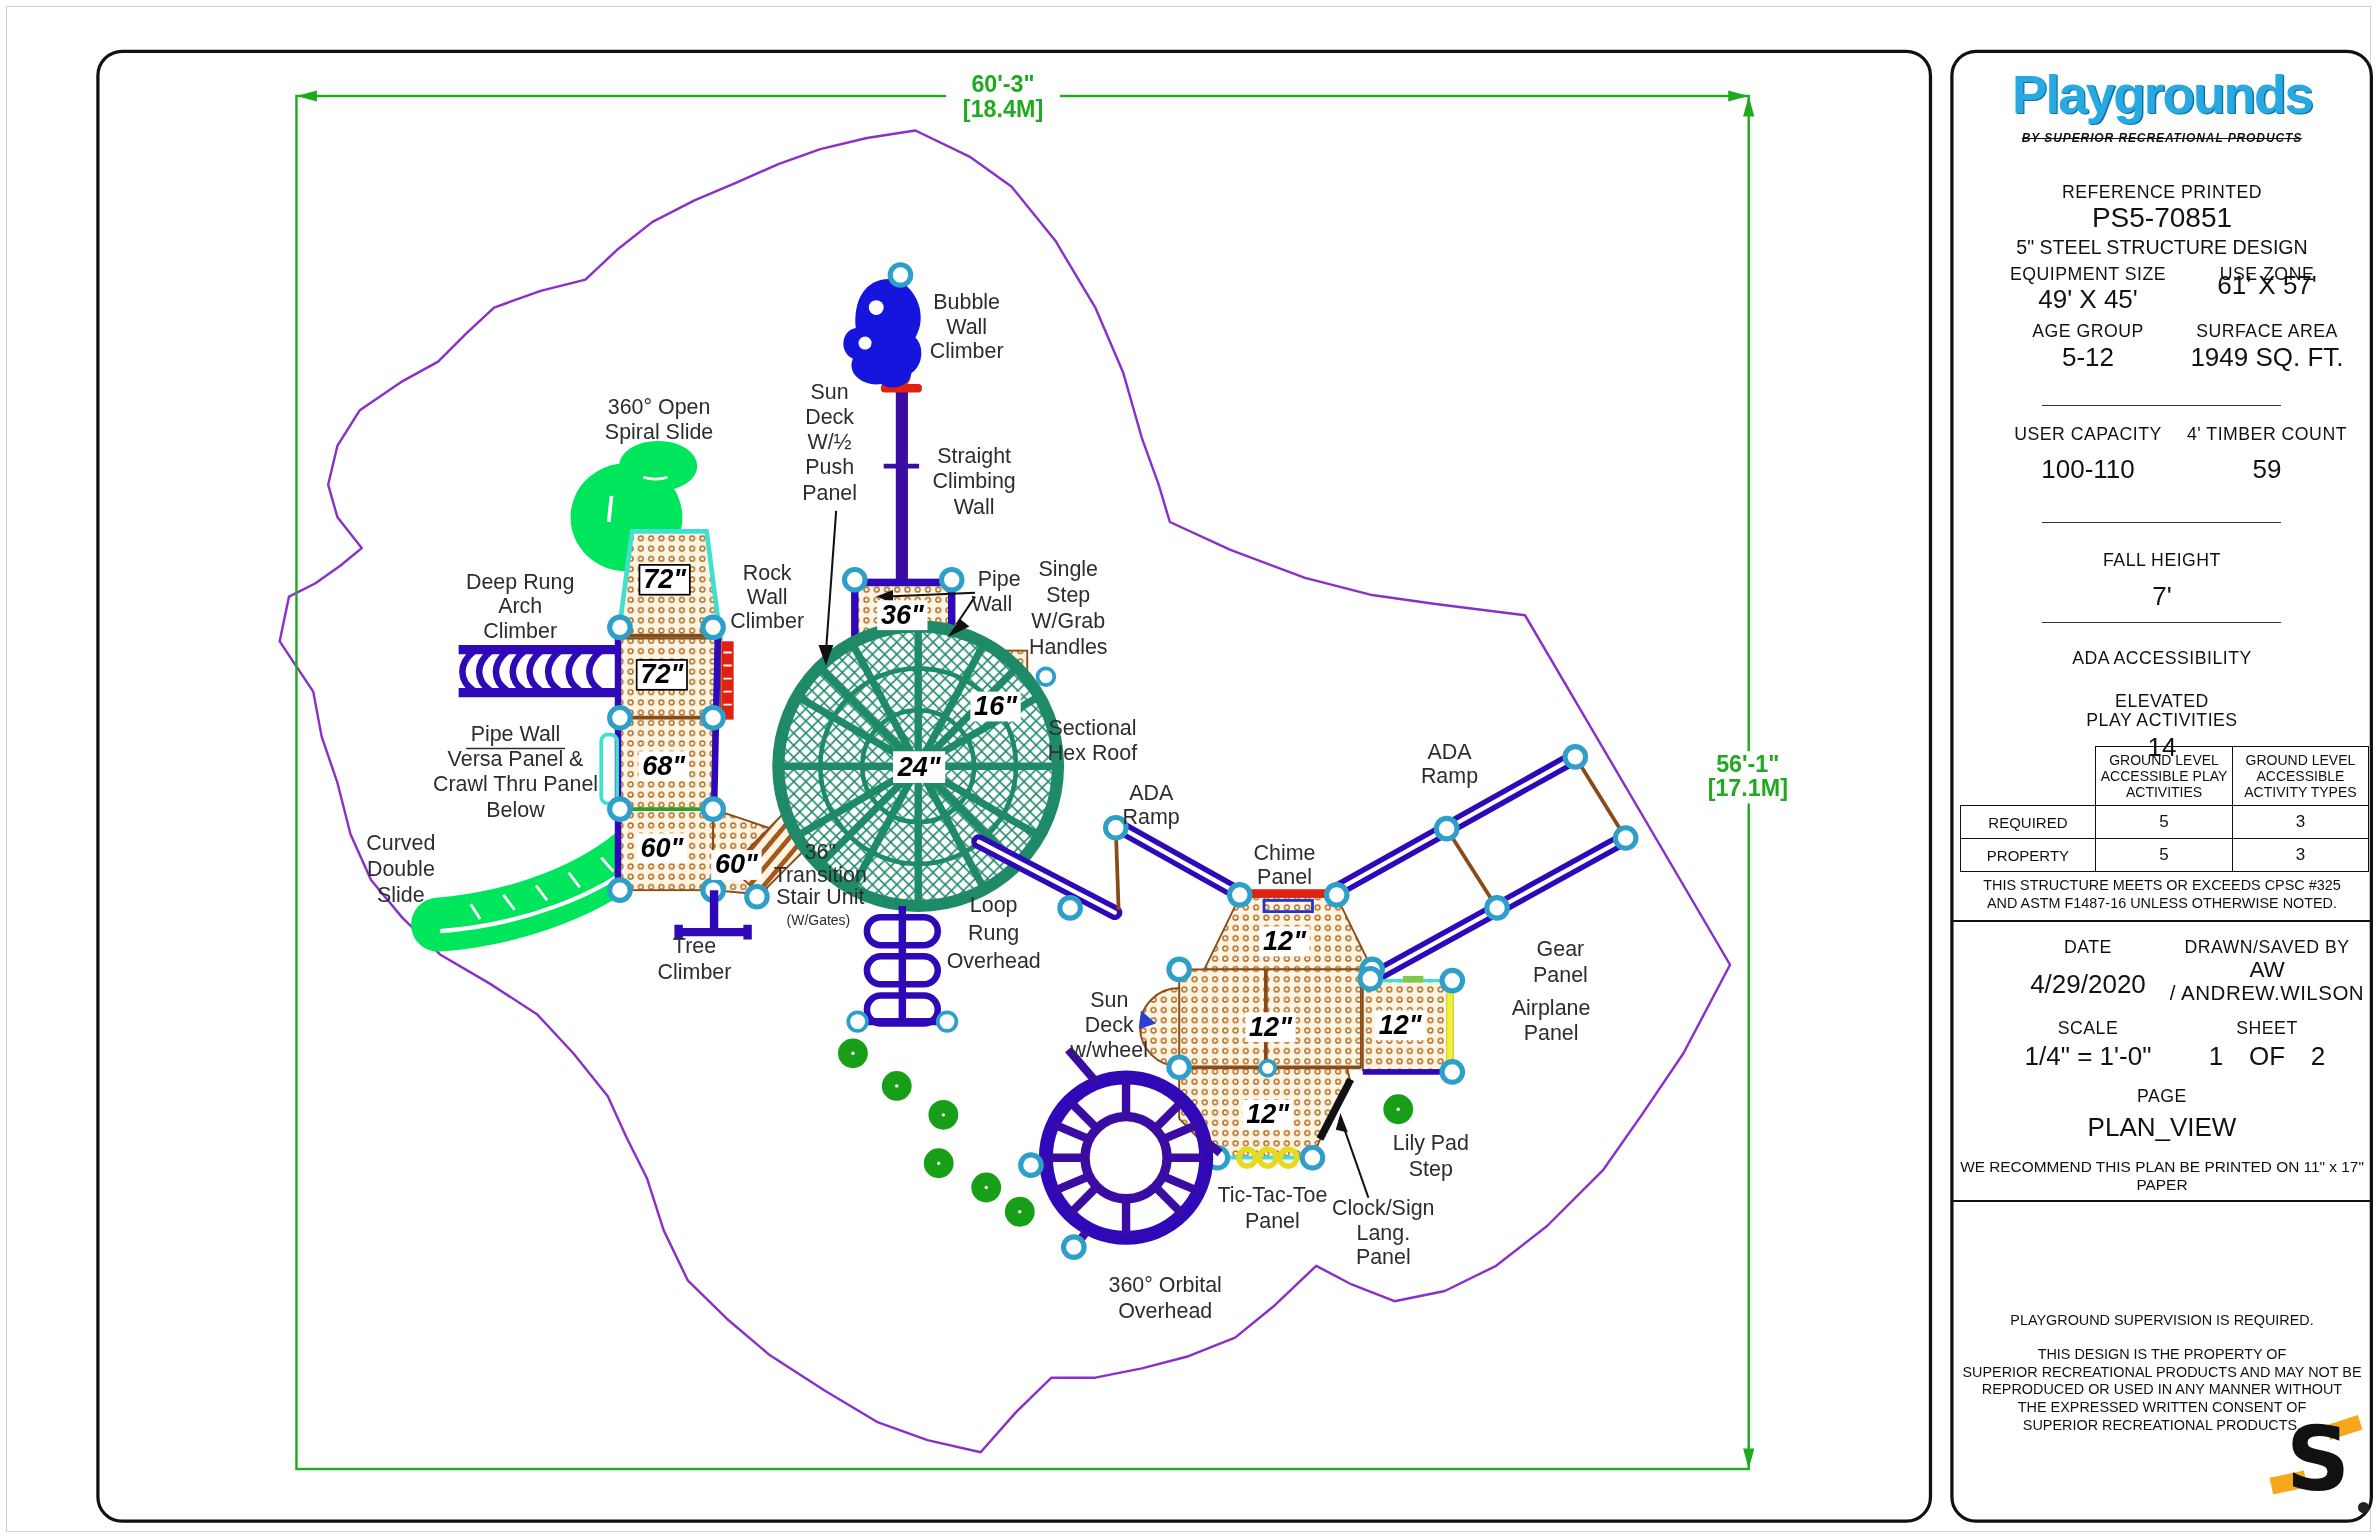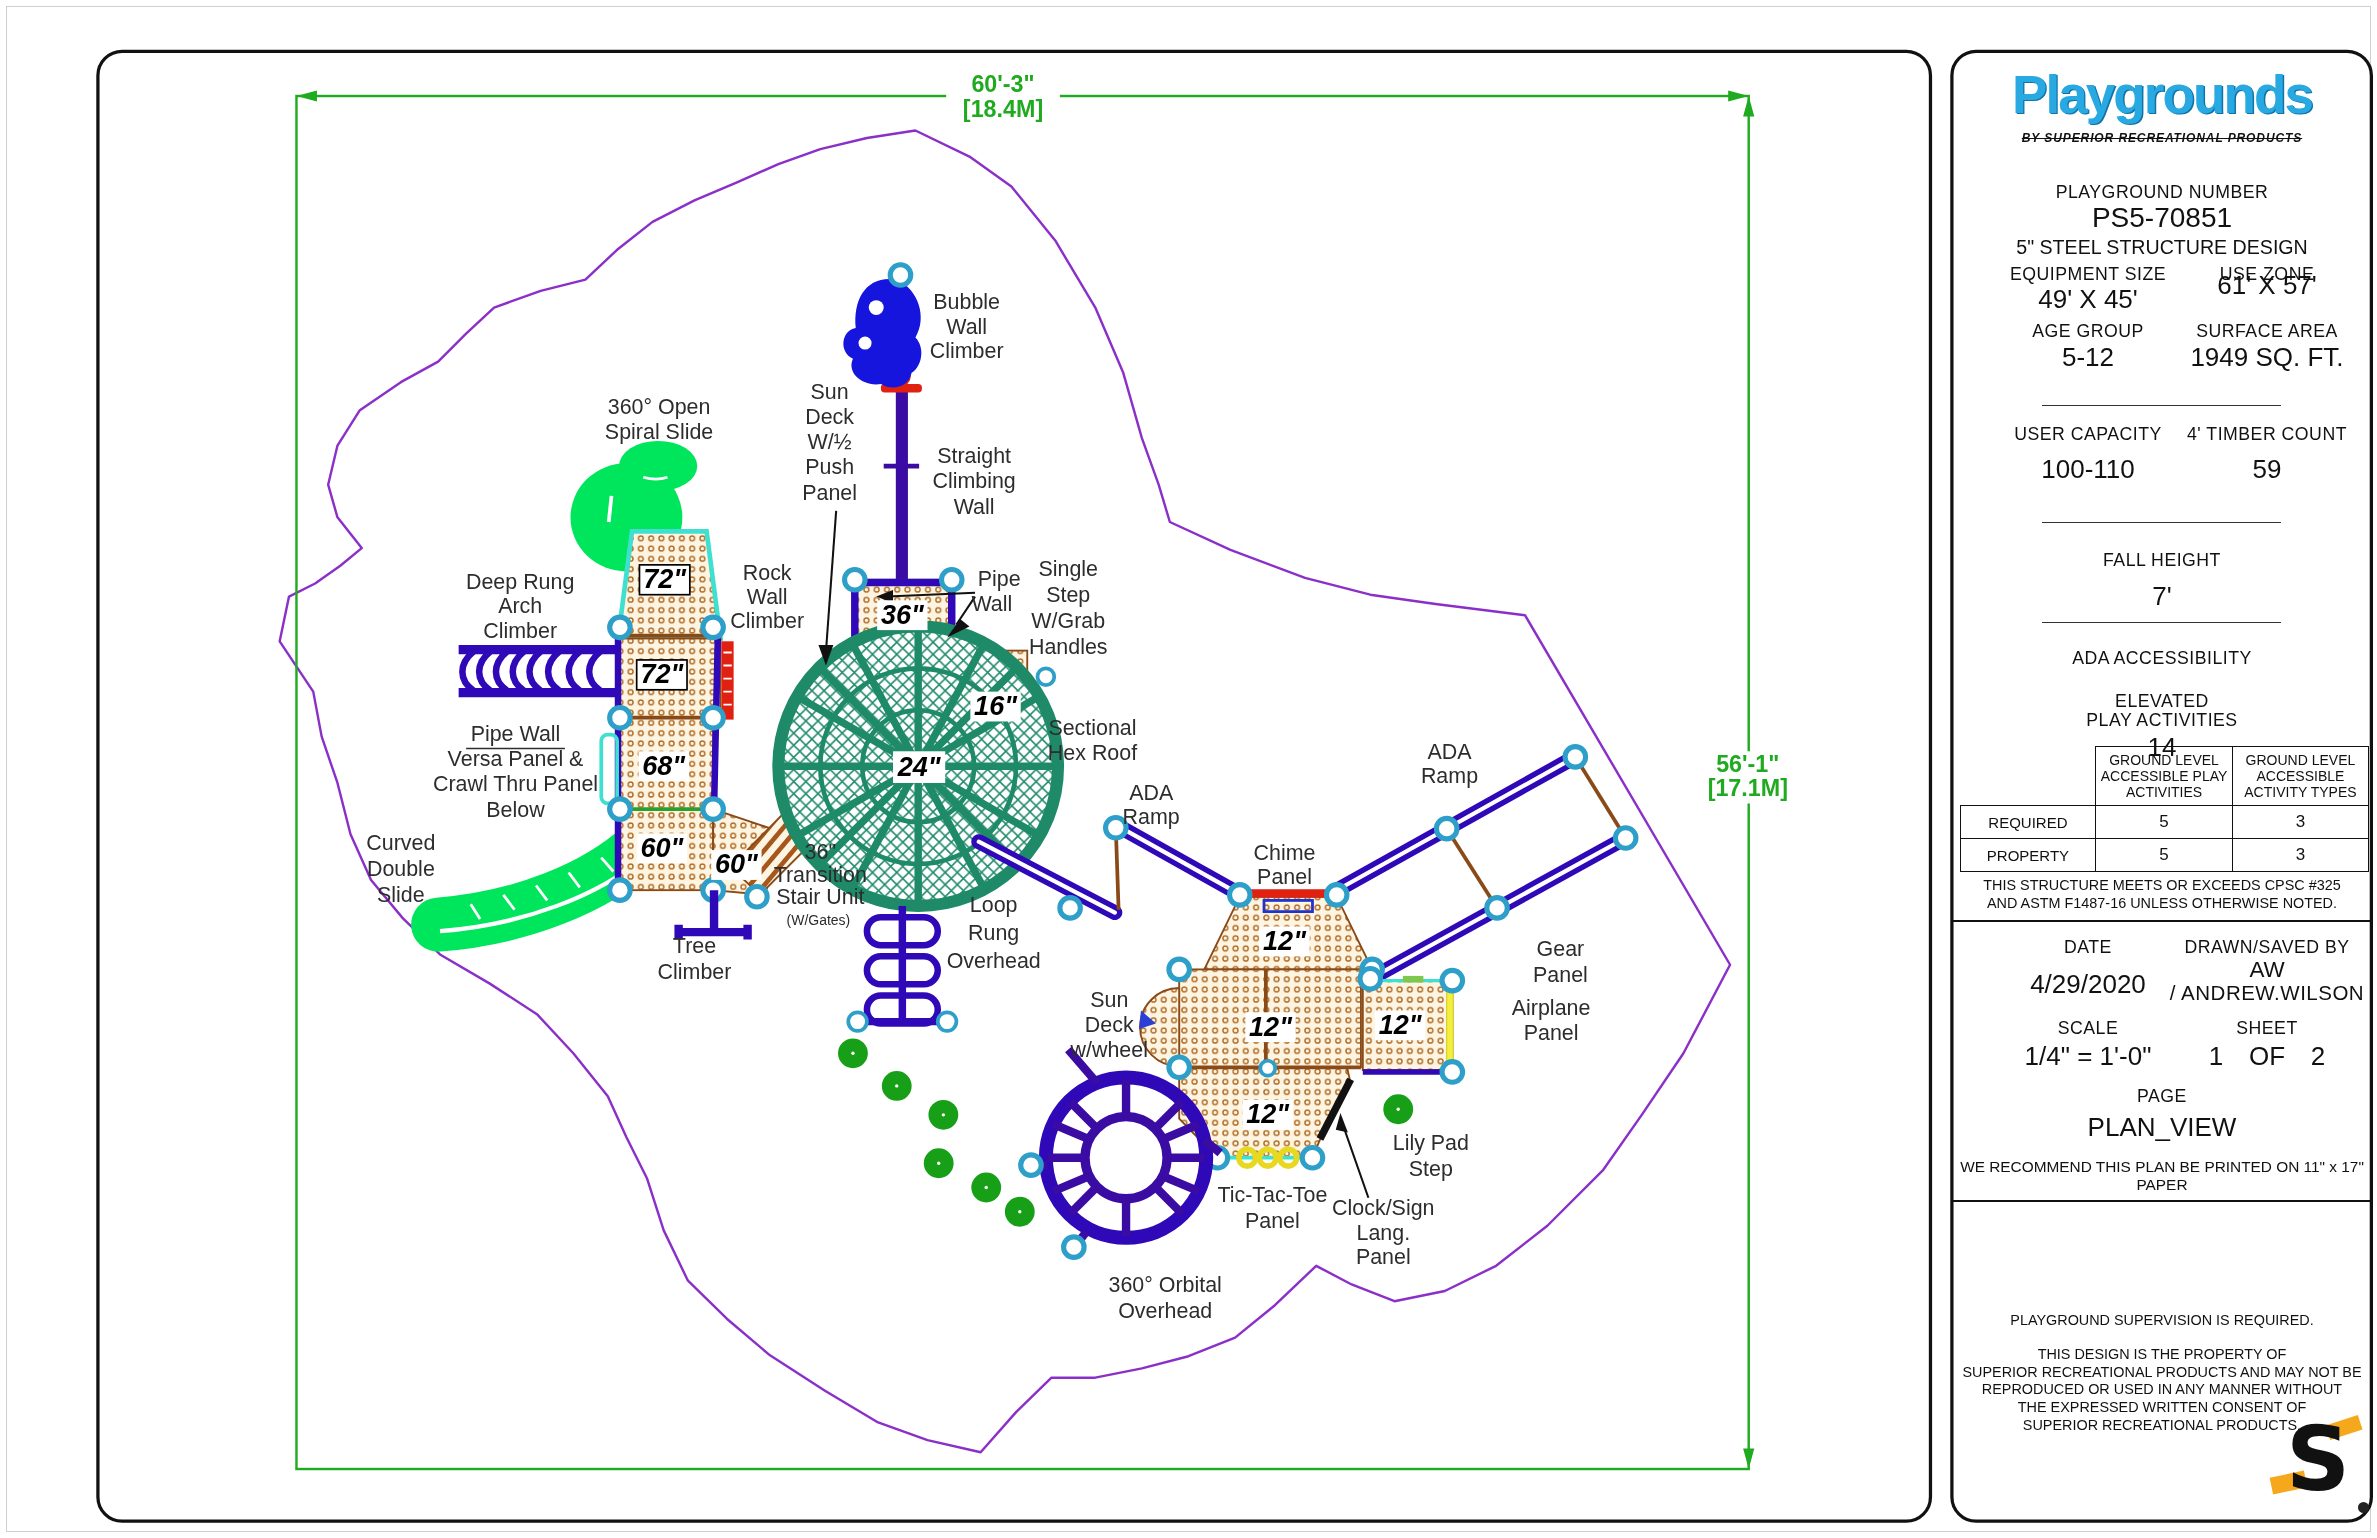--- a/index.html
+++ b/index.html
@@ -426,21 +426,21 @@
       <text class="dk" x="1502" y="1109">12"</text>
       <rect x="1333" y="1180" width="54" height="32" fill="#fff"></rect>
       <text class="dk" x="1360" y="1205">12"</text>
     </g>
   </svg>
 
   <div class="tblock">
     <div class="abs ctr brand" style="top:13px">Playgrounds</div>
     <div class="abs ctr tagline" style="top:80px">BY SUPERIOR RECREATIONAL PRODUCTS</div>
 
-    <div class="abs ctr tb-label" style="top:131px">PLAYGROUND NUMBER</div>
+    <div class="abs ctr tb-label" style="top:131px">REFERENCE PRINTED</div>
     <div class="abs ctr tb-num" style="top:151px">PS5-70851</div>
     <div class="abs ctr tb-mid" style="top:185px">5" STEEL STRUCTURE DESIGN</div>
 
     <div class="abs half-l tb-label" style="top:213px">EQUIPMENT SIZE</div>
     <div class="abs half-r tb-label" style="top:213px">USE ZONE</div>
     <div class="abs half-l tb-value" style="top:233px">49' X 45'</div>
     <div class="abs half-r tb-value" style="top:219px">61' X 57'</div>
 
     <div class="abs half-l tb-label" style="top:270px">AGE GROUP</div>
     <div class="abs half-r tb-label" style="top:270px">SURFACE AREA</div>

